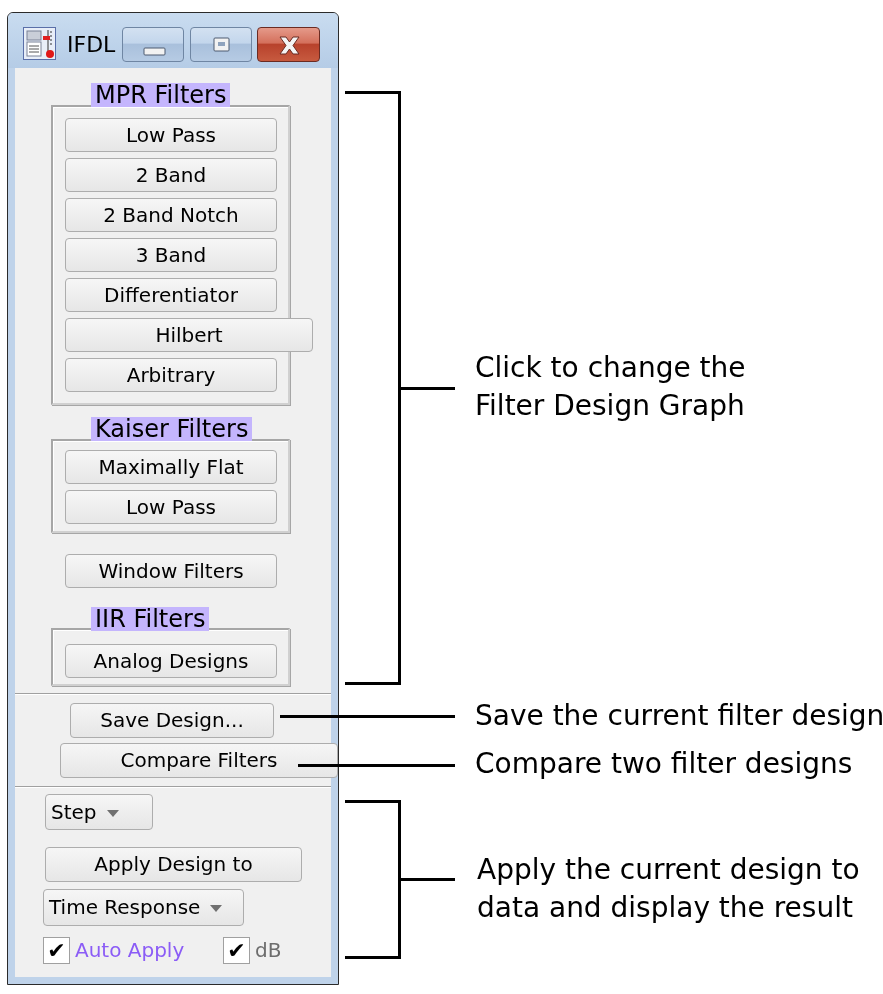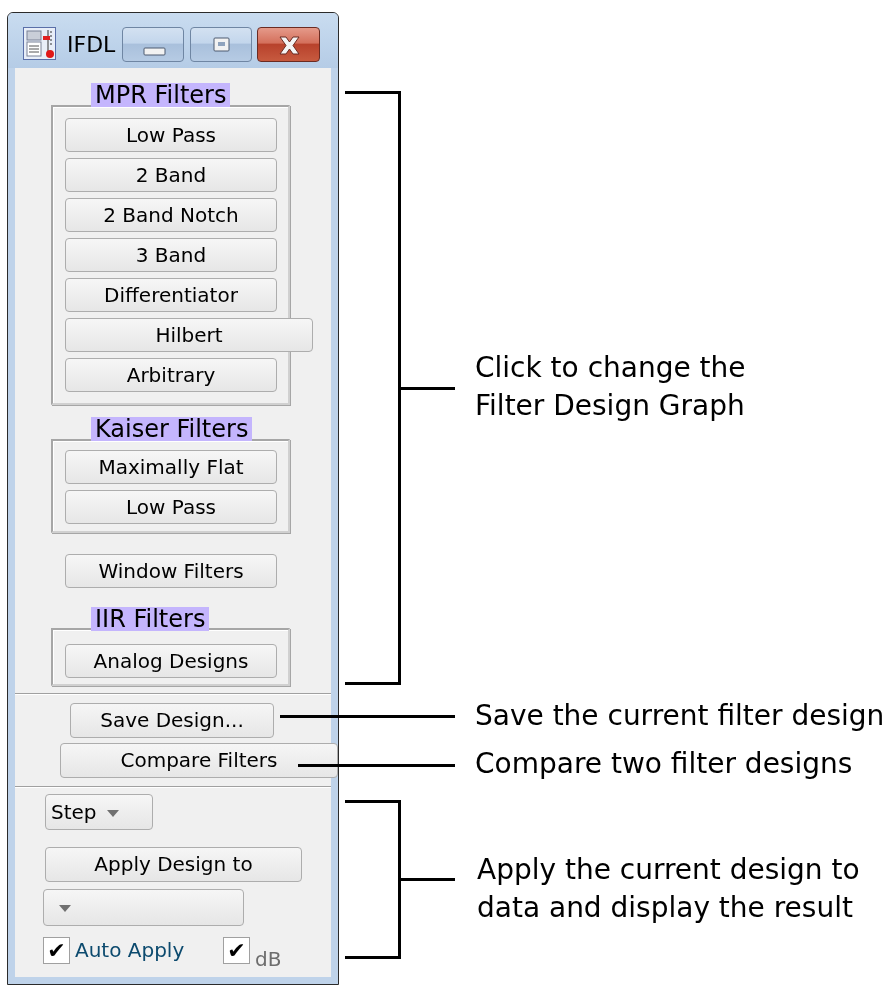--- a/index.html
+++ b/index.html
@@ -31,21 +31,21 @@
          font-size:20px; color:#000; text-align:center; line-height:32px; white-space:nowrap; }
   .sep { left:15px; width:316px; height:2px; border-top:1px solid #a0a0a0; border-bottom:1px solid #ffffff; }
 
   .dropdown { border:1px solid #adadad; border-radius:4px; background:linear-gradient(#f6f6f6,#e6e6e6);
               font-size:20px; line-height:34px; padding-left:5px; white-space:nowrap; }
   .dropdown .arrow { display:inline-block; width:0; height:0; margin-left:10px; vertical-align:middle;
               border-left:6px solid transparent; border-right:6px solid transparent; border-top:7px solid #707070; }
 
   .chk { width:27px; height:27px; border:1px solid #a0a0a0; background:#fff;
          font-size:22px; line-height:26px; text-align:center; font-weight:bold; color:#000; }
-  .chk-label { font-size:20px; line-height:27px; color:#0c4a6e; }
+  .chk-label { font-size:20px; line-height:27px; color:#8b5cf6; }
   .chk-label.disabled { color:#6d6d6d; }
 
   
   .line { background:#000; }
   .note { font-family:"DejaVu Sans", sans-serif; font-size:28px; color:#000; line-height:38px; white-space:nowrap; }
 </style>
 </head>
 <body>
 
 <div class="abs win"></div>
@@ -118,28 +118,28 @@
 
 <div class="abs sep" style="top:786px;"></div>
 
 <div class="abs btn" style="left:45px;top:799px;width:257px;height:35px;margin-top:48px;">Apply Design to</div>
 
 <div class="abs dropdown" style="left:45px;top:794px;width:108px;height:36px;">
   <span>Step</span><span class="arrow"></span>
 </div>
 
 <div class="abs dropdown" style="left:43px;top:889px;width:201px;height:37px;">
-  <span class="arrow"></span>
+  <span>Time Response</span><span class="arrow"></span>
 </div>
 
 <div class="abs chk" style="left:43px;top:937px;">✔</div>
 <div class="abs chk-label" style="left:75px;top:937px;">Auto Apply</div>
 
 <div class="abs chk" style="left:223px;top:937px;">✔</div>
-<div class="abs chk-label disabled" style="left:255px;top:937px;margin-top:9px;">dB</div>
+<div class="abs chk-label disabled" style="left:255px;top:937px;">dB</div>
 
 <div class="abs line" style="left:345px;top:91px;width:56px;height:3px;"></div>
 <div class="abs line" style="left:398px;top:91px;width:3px;height:594px;"></div>
 <div class="abs line" style="left:345px;top:682px;width:56px;height:3px;"></div>
 <div class="abs line" style="left:398px;top:387px;width:57px;height:3px;"></div>
 <div class="abs note" style="left:475px;top:349px;">Click to change the</div>
 <div class="abs note" style="left:475px;top:387px;">Filter Design Graph</div>
 
 <div class="abs line" style="left:280px;top:715px;width:175px;height:3px;"></div>
 <div class="abs note" style="left:475px;top:697px;">Save the current filter design</div>

